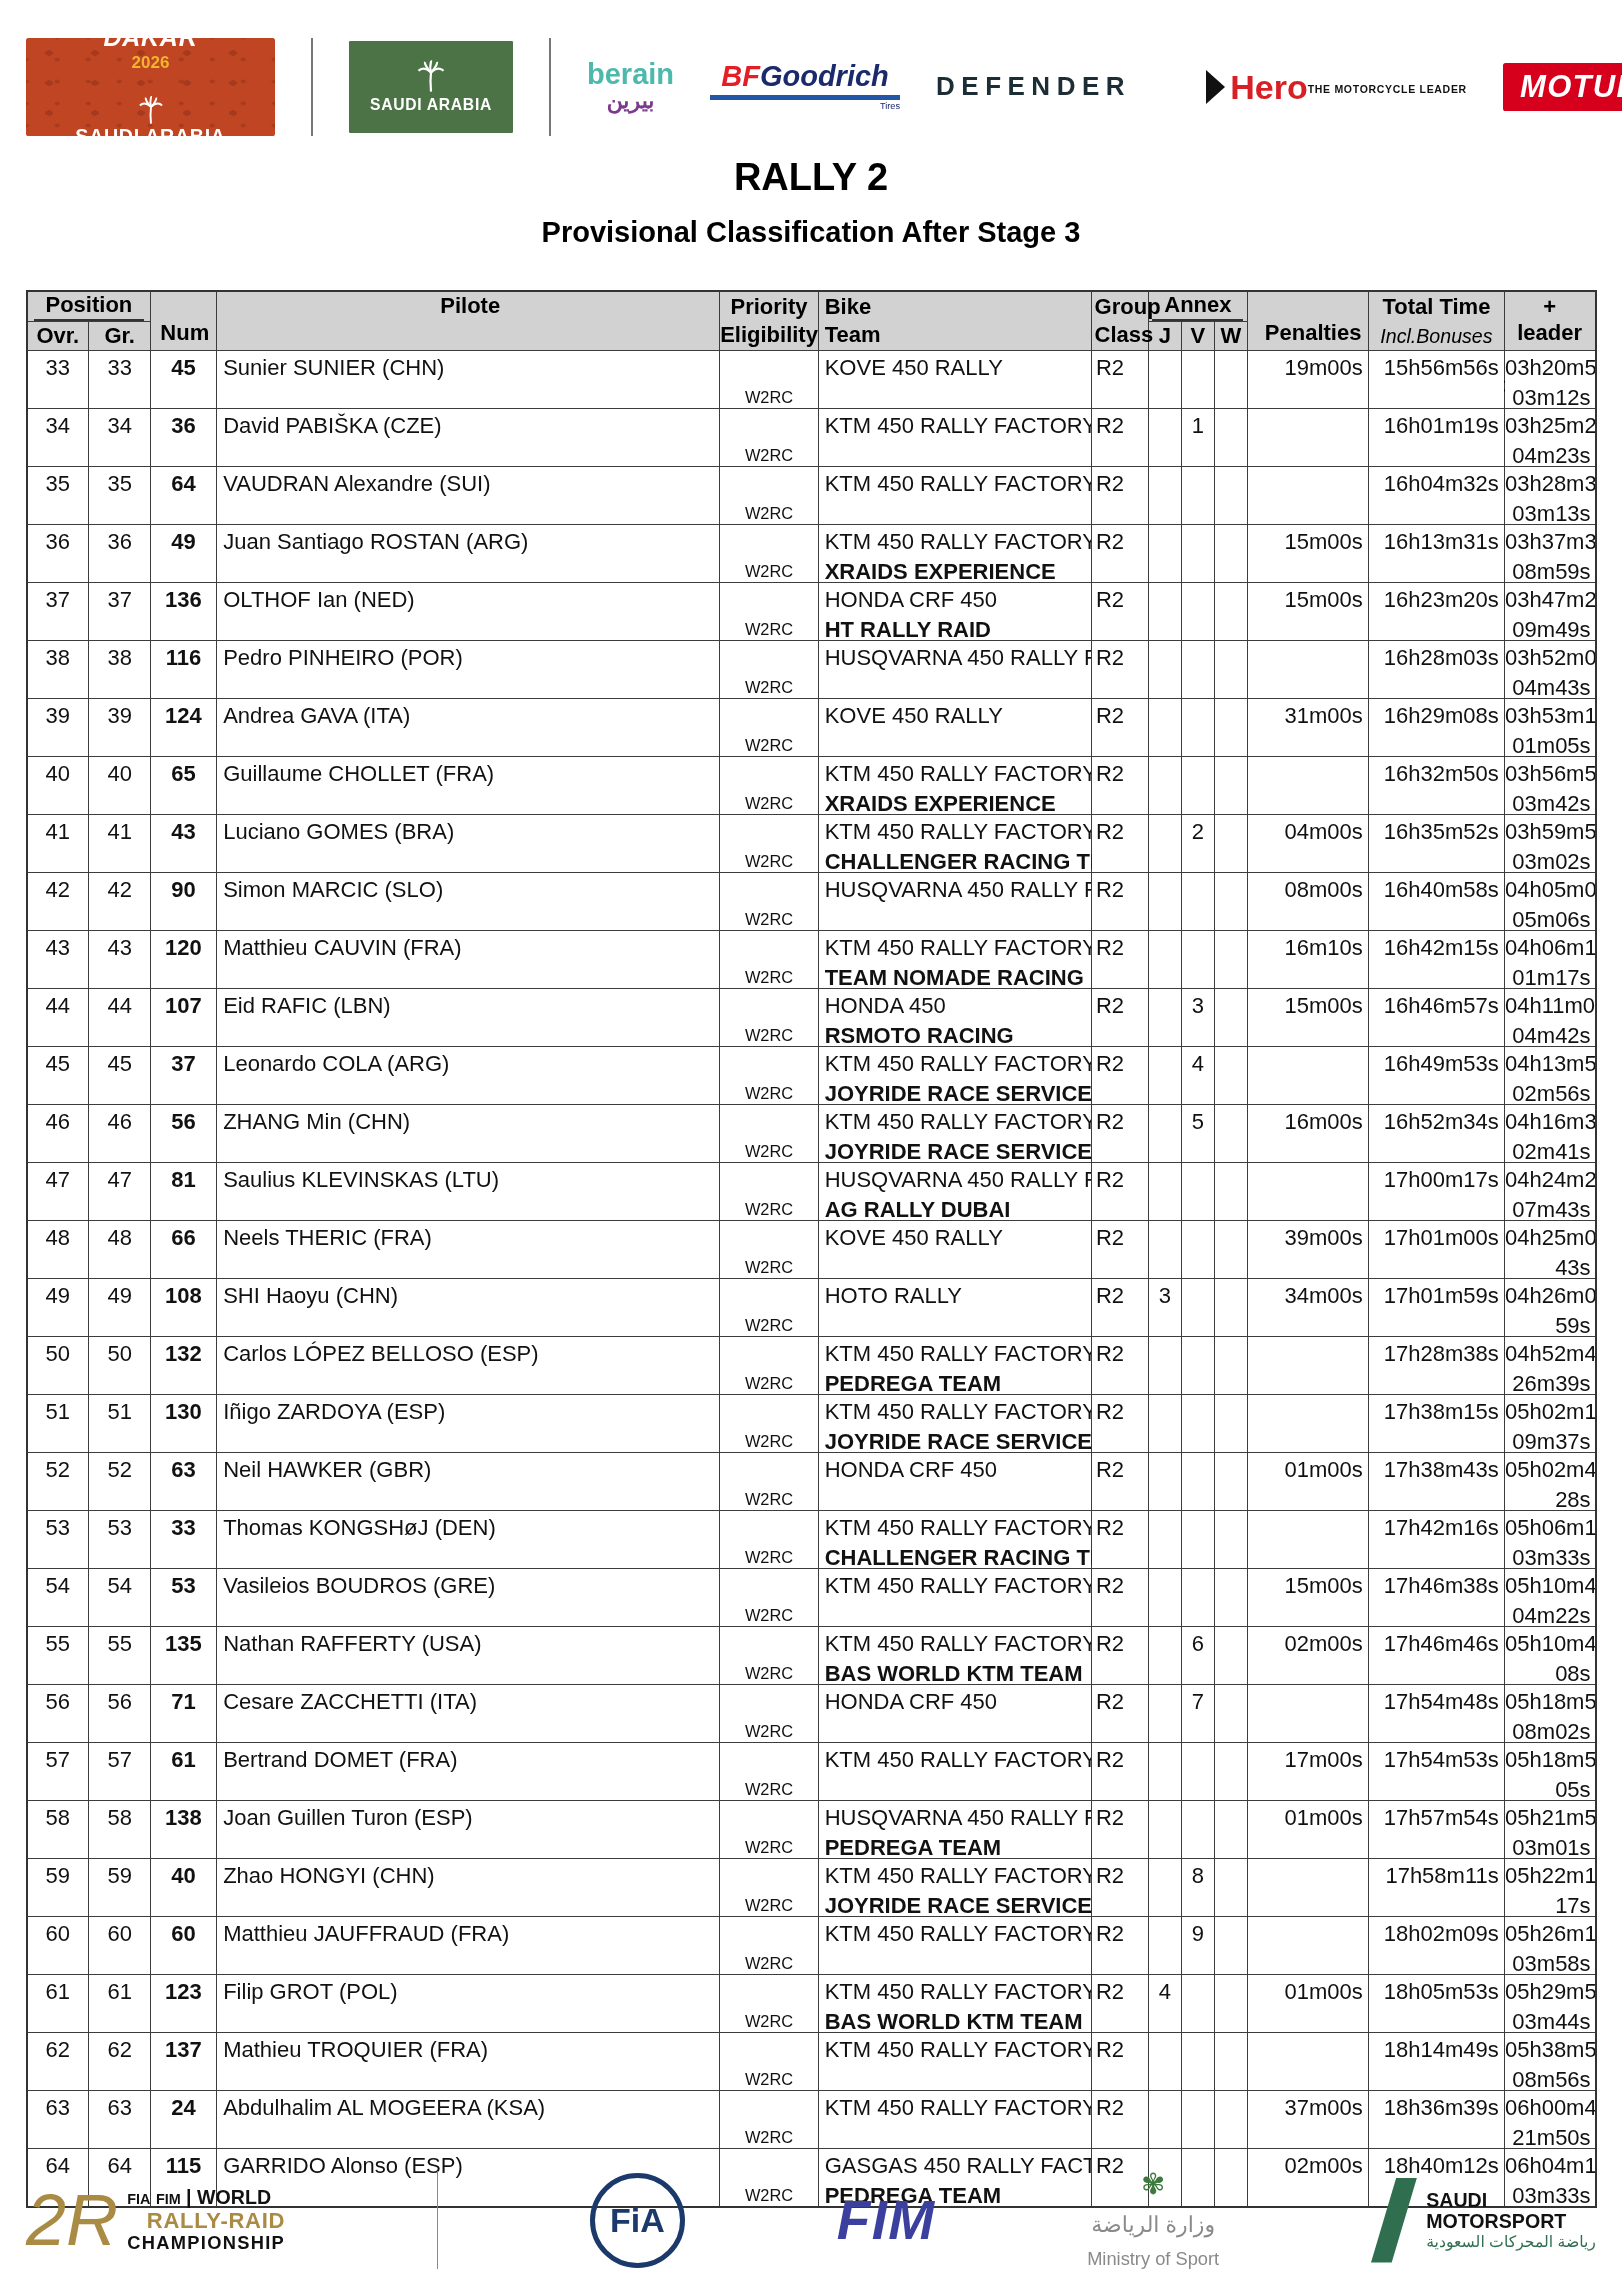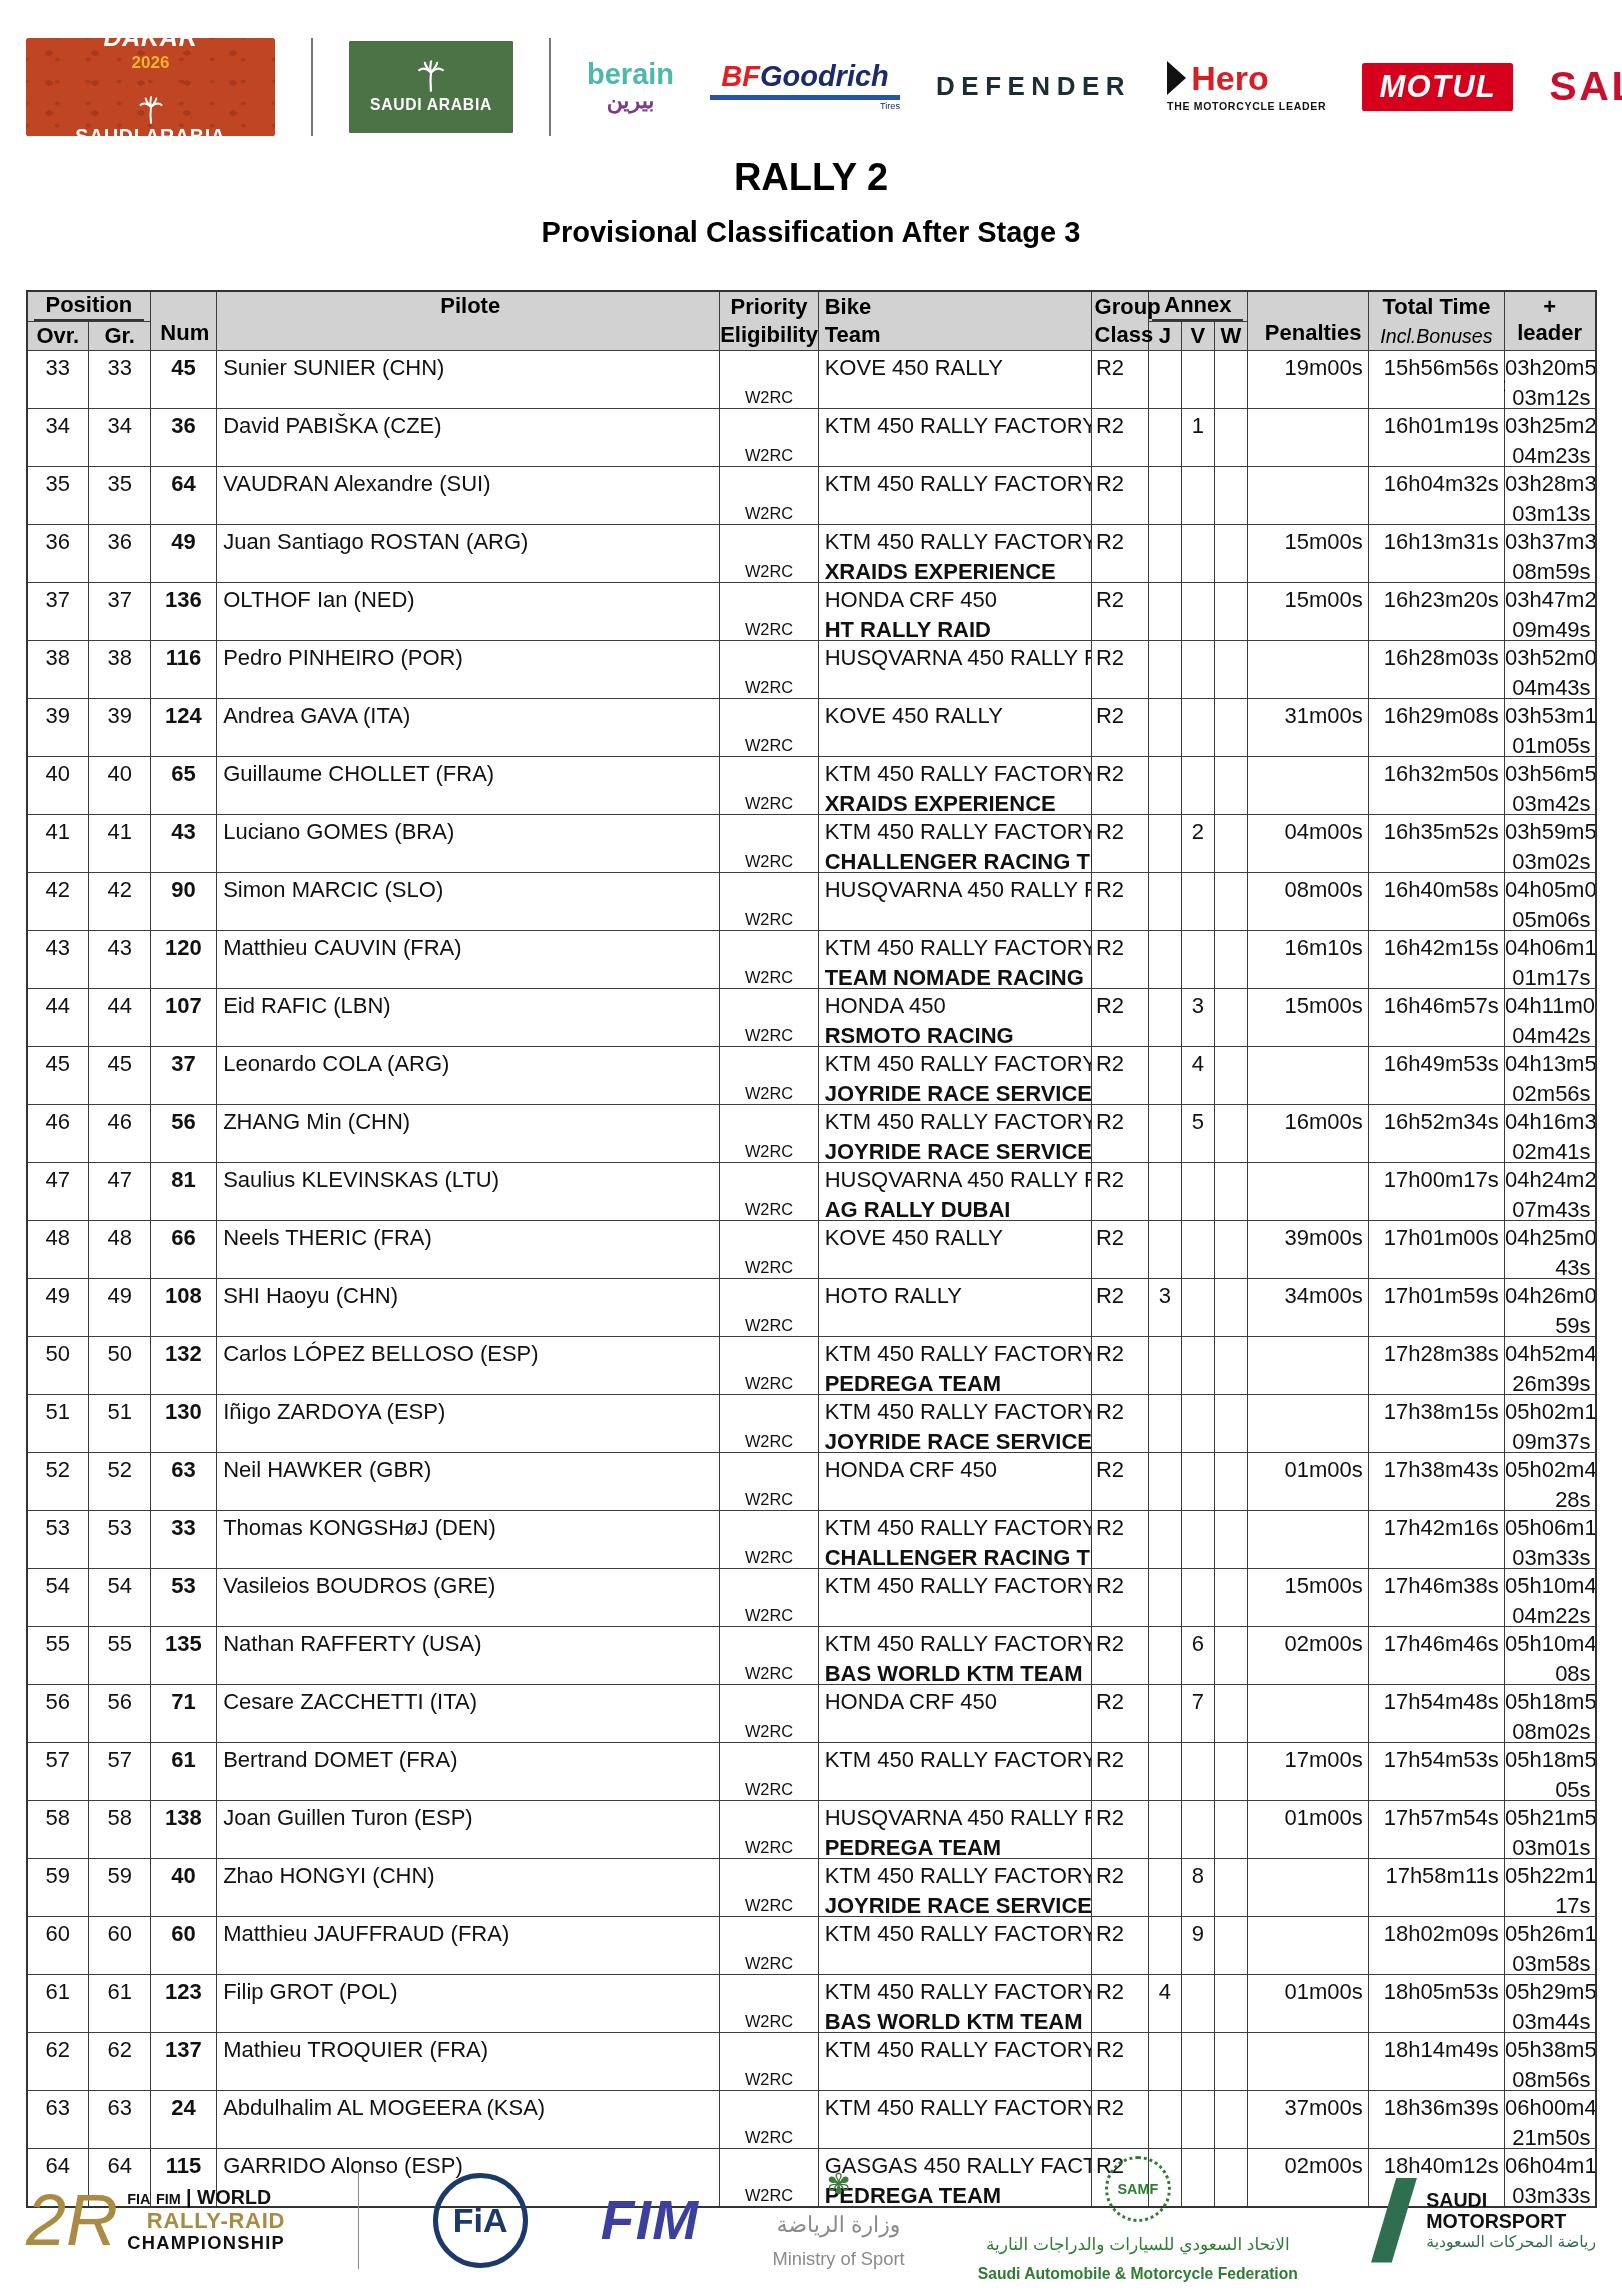--- a/index.html
+++ b/index.html
@@ -28,21 +28,21 @@
   .green-country{color:#fff;font-weight:bold;font-size:15.7px;letter-spacing:0.7px;margin-top:3.9px;}
   .berain-latin{color:#4db8ac;font-size:29px;font-weight:bold;line-height:1;}
   .berain-arabic{color:#7c3a8d;font-size:22px;font-weight:bold;line-height:1.1;}
   .bfg{display:flex;flex-direction:column;align-items:center;}
   .bfg-line{font-style:italic;font-weight:bold;font-size:29px;line-height:1;}
   .bfg-bf{color:#e31e24;}
   .bfg-rest{color:#1a2a6c;}
   .bfg-bar{width:190px;height:4.6px;background:#2456a8;margin-top:3.9px;}
   .bfg-sub{font-size:9.2px;color:#1a2a6c;align-self:flex-end;margin-top:1.3px;}
   .defender{color:#1d2d35;font-weight:bold;font-size:26px;letter-spacing:6.5px;}
-  .hero{display:flex;flex-direction:column;align-items:flex-start;}
+  .hero{display:flex;flex-direction:row;align-items:center;margin-left:39px;}
   .hero-top{display:flex;align-items:center;gap:5.2px;}
   .hero-chev{width:0;height:0;border-top:17px solid transparent;border-bottom:17px solid transparent;border-left:19.6px solid #111;}
   .hero-word{color:#d91f26;font-weight:bold;font-size:34px;line-height:1;}
   .hero-tag{font-size:10.5px;font-weight:bold;color:#111;margin-top:5.2px;letter-spacing:0.7px;}
   .motul-box{background:#d6001c;width:151px;height:48px;display:flex;align-items:center;justify-content:center;border-radius:2.6px;}
   .motul-word{color:#fff;font-weight:bold;font-style:italic;font-size:31px;letter-spacing:1.3px;}
   .sal-word{color:#c8102e;font-weight:bold;font-size:41px;letter-spacing:2.6px;line-height:1;}
   .tudor-box{width:111px;height:79px;border:1.3px solid #333;display:flex;flex-direction:column;align-items:center;justify-content:center;gap:5.2px;}
   .tudor-shield{width:22px;height:22px;background:#c8102e;clip-path:polygon(0 0,100% 0,100% 55%,50% 100%,0 55%);}
   .tudor-word{font-family:"Liberation Serif", serif;font-weight:bold;font-size:19.6px;letter-spacing:2px;color:#111;}
@@ -1455,27 +1455,20 @@
     </div>
   </div>
   <div class="f-logo">
     <span class="fim-word">FIM</span>
   </div>
   <div class="f-logo ministry">
     <span class="ministry-mark">✾</span>
     <span class="ministry-ar">وزارة الرياضة</span>
     <span class="ministry-en">Ministry of Sport</span>
   </div>
-  <div class="f-logo samf">
-    <div class="samf-circle">
-        <span>SAMF</span>
-      </div>
-    <span class="samf-ar">الاتحاد السعودي للسيارات والدراجات النارية</span>
-    <span class="samf-en">Saudi Automobile &amp; Motorcycle Federation</span>
-  </div>
   <div class="f-logo smot">
     <div class="smot-mark"></div>
     <div class="smot-text">
       <span class="smot-l1">SAUDI</span>
       <span class="smot-l1">MOTORSPORT</span>
       <span class="smot-ar">رياضة المحركات السعودية</span>
     </div>
   </div>
 </div>
 

